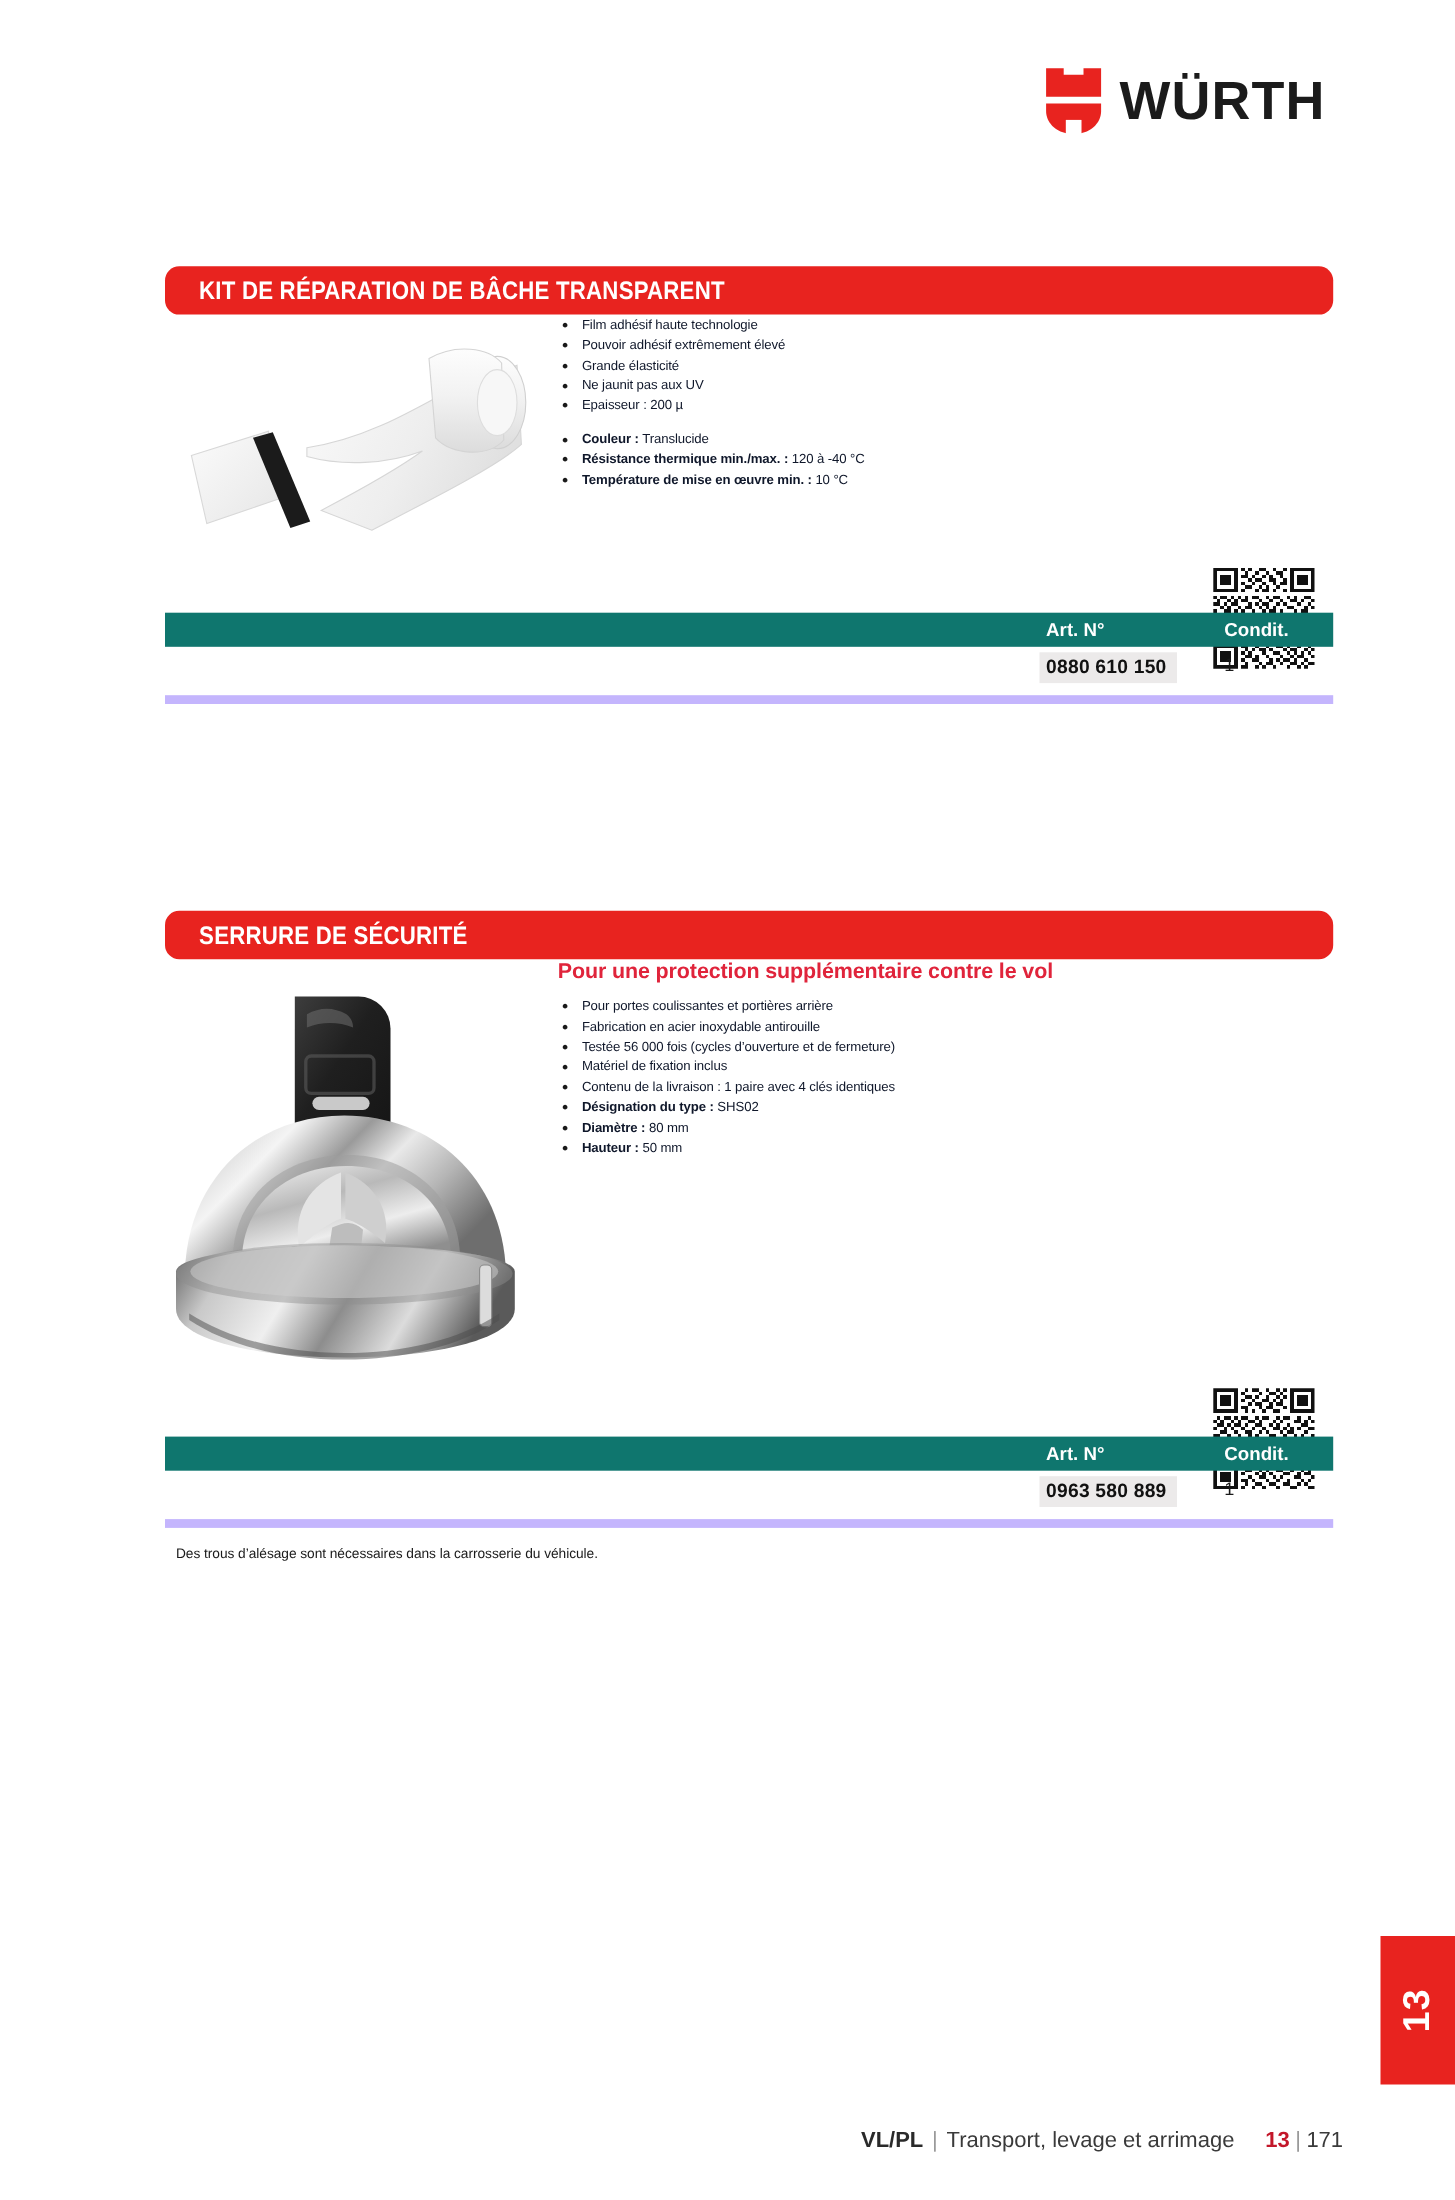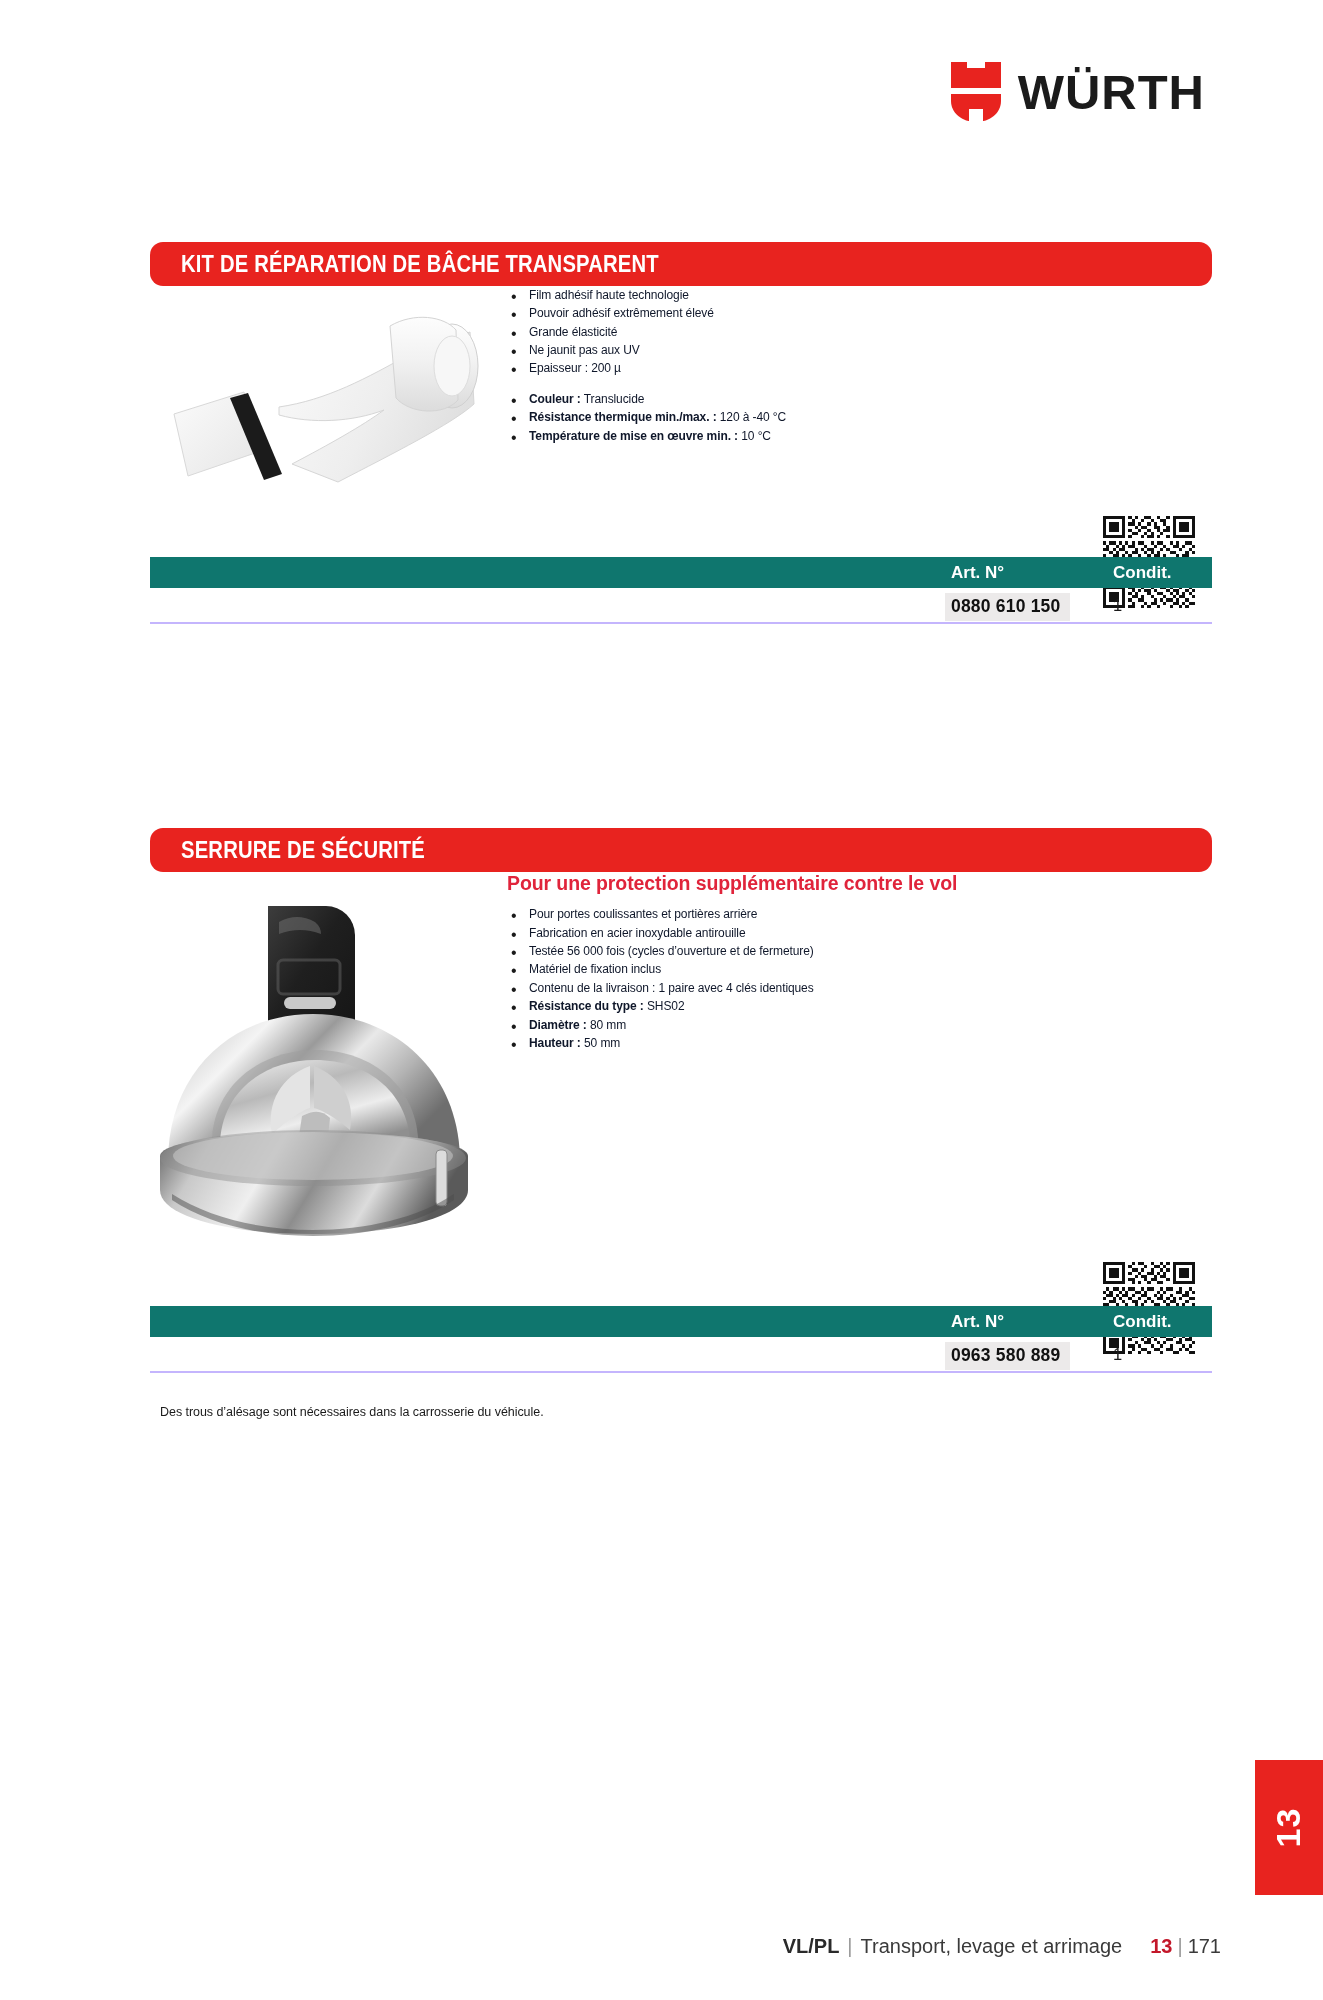--- a/index.html
+++ b/index.html
@@ -111,22 +111,22 @@
     height:31px;
     display:flex; align-items:center;
     color:#ffffff;
     font-weight:bold;
     font-size:17px;
   }
   .art-head .c-art{ position:absolute; left:801px; }
   .art-head .c-cond{ position:absolute; left:963px; }
   .art-row{
     position:relative;
-    height:36px;
-    border-bottom:2px solid #c4b5fd;
+    height:52px;
+    border-bottom:8px solid #c4b5fd;
   }
   .art-num{
     position:absolute; left:795px; top:5px;
     background:#eceaea;
     padding:3px 10px 4px 6px;
     font-weight:bold;
     font-size:17.5px;
     color:#111;
     letter-spacing:0.2px;
   }
@@ -589,21 +589,21 @@
     <div class="prod-copy">
       <h2 class="prod-claim">Pour une protection supplémentaire contre le vol</h2>
       <ul class="feat">
         <li>Pour portes coulissantes et portières arrière</li>
         <li>Fabrication en acier inoxydable antirouille</li>
         <li>Testée 56 000 fois (cycles d’ouverture et de fermeture)</li>
         <li>Matériel de fixation inclus</li>
         <li>Contenu de la livraison : 1 paire avec 4 clés identiques</li>
       </ul>
       <ul class="feat specs" style="margin-top:0;">
-        <li><b>Résistance du type :</b> <span>SHS02</span></li>
+        <li><b>Désignation du type :</b> <span>SHS02</span></li>
         <li><b>Diamètre :</b> <span>80 mm</span></li>
         <li><b>Hauteur :</b> <span>50 mm</span></li>
       </ul>
     </div>
 
     <div class="qr" style="left:953px; top:390px;">
       <svg viewBox="0 0 29 29" shape-rendering="crispEdges" xmlns="http://www.w3.org/2000/svg">
         <rect width="29" height="29" fill="#ffffff"></rect>
         <g fill="#111111">
           <path d="M0 0h7v7H0z"></path>

